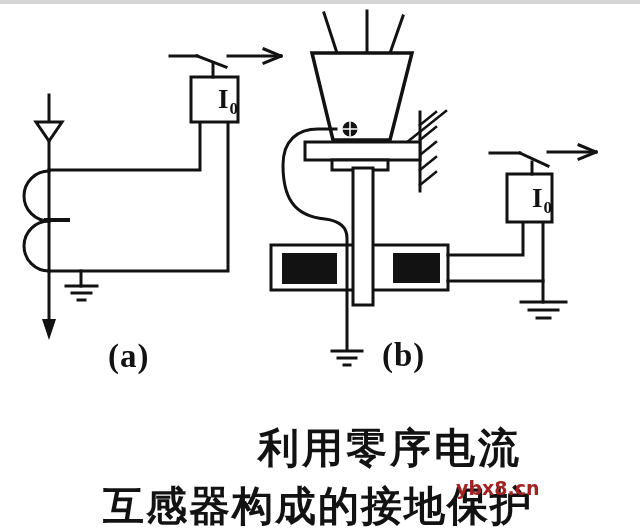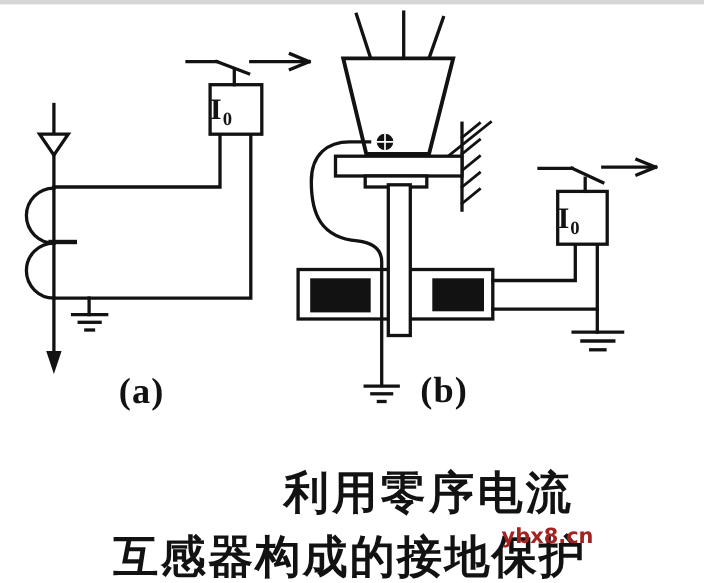--- a/index.html
+++ b/index.html
@@ -4,21 +4,21 @@
 <style>
   html,body{margin:0;padding:0;background:#ffffff;}
   #stage{
     position:relative;width:640px;height:530px;background:#ffffff;overflow:hidden;
     font-family:"Liberation Serif", serif;
   }
   #top-strip{position:absolute;left:0;top:0;width:640px;height:4px;}
   #lineart{position:absolute;left:0;top:0;}
   .txt{position:absolute;color:#121212;white-space:nowrap;}
   .relay-label{
-    text-align:left;font-size:27px;font-weight:600;line-height:1;
+    text-align:right;font-size:27px;font-weight:600;line-height:1;
     font-family:"Liberation Serif", serif;
   }
   .relay-label .sub{font-size:17px;vertical-align:-6px;margin-left:1px;}
   .panel-label{font-size:33px;font-weight:600;letter-spacing:1px;}
   .insulation{font-size:29px;font-weight:700;letter-spacing:4px;font-family:"Liberation Serif", serif;}
   .caption{font-weight:700;font-family:"Liberation Serif", serif;color:#121212;}
   #caption-line1{font-size:41px;letter-spacing:3px;text-align:center;}
   #caption-line2{font-size:41px;letter-spacing:2px;}
   #watermark{font-family:"DejaVu Sans", sans-serif;font-size:19px;font-weight:700;z-index:5;}
 </style>

